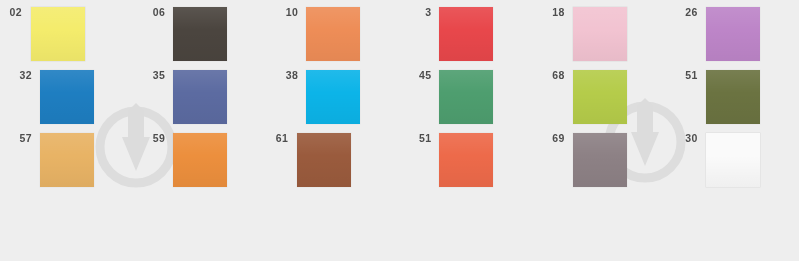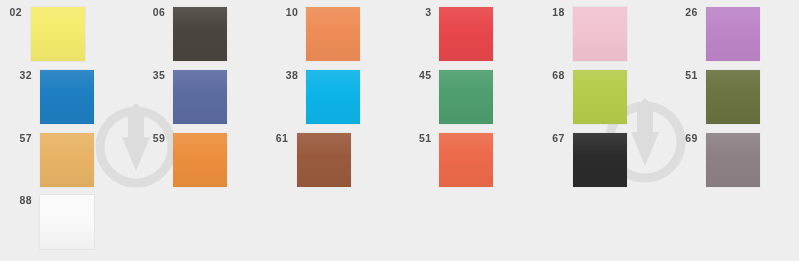--- a/index.html
+++ b/index.html
@@ -175,26 +175,22 @@
 
     <div class="swatch-cell col-1">
       <span class="swatch-code">61</span>
       <span class="swatch-chip" style="background:#9a5b3d"></span>
     </div>
     <div class="swatch-cell">
       <span class="swatch-code">51</span>
       <span class="swatch-chip" style="background:#ed6a4a"></span>
     </div>
     <div class="swatch-cell">
-      <span class="swatch-code">67</span>
-      <span class="swatch-chip" style="background:#2b2b2b"></span>
-    </div>
-    <div class="swatch-cell">
       <span class="swatch-code">69</span>
       <span class="swatch-chip" style="background:#8d8185"></span>
     </div>
     <div class="swatch-cell">
-      <span class="swatch-code">88</span>
+      <span class="swatch-code">30</span>
       <span class="swatch-chip light-chip" style="background:#fafafa"></span>
     </div>
 
   </div>
 </div>
 
 </body></html>

